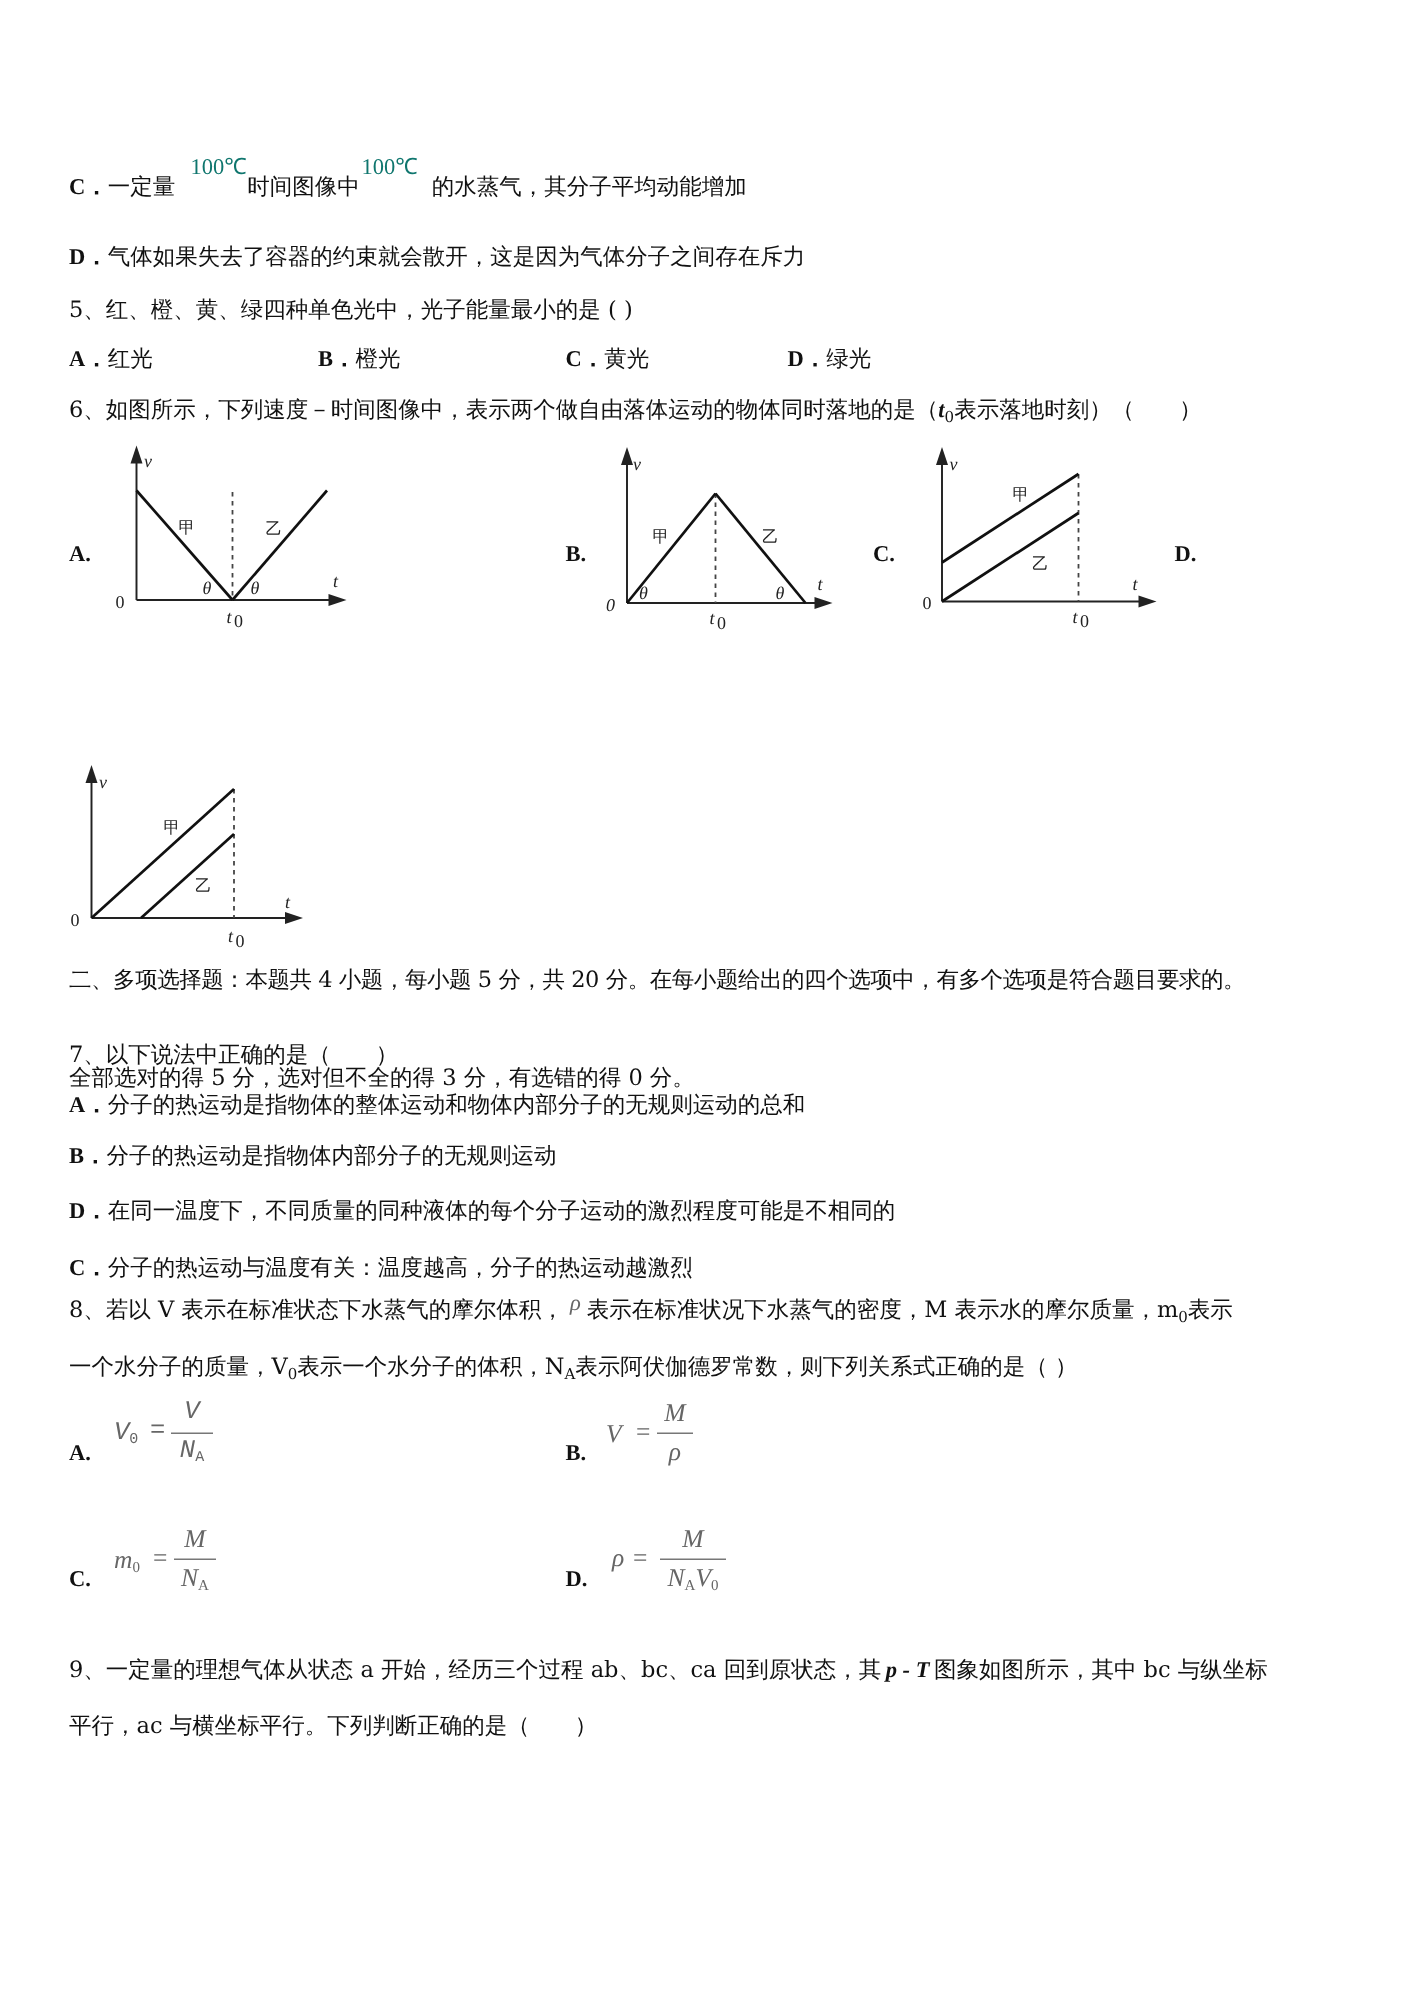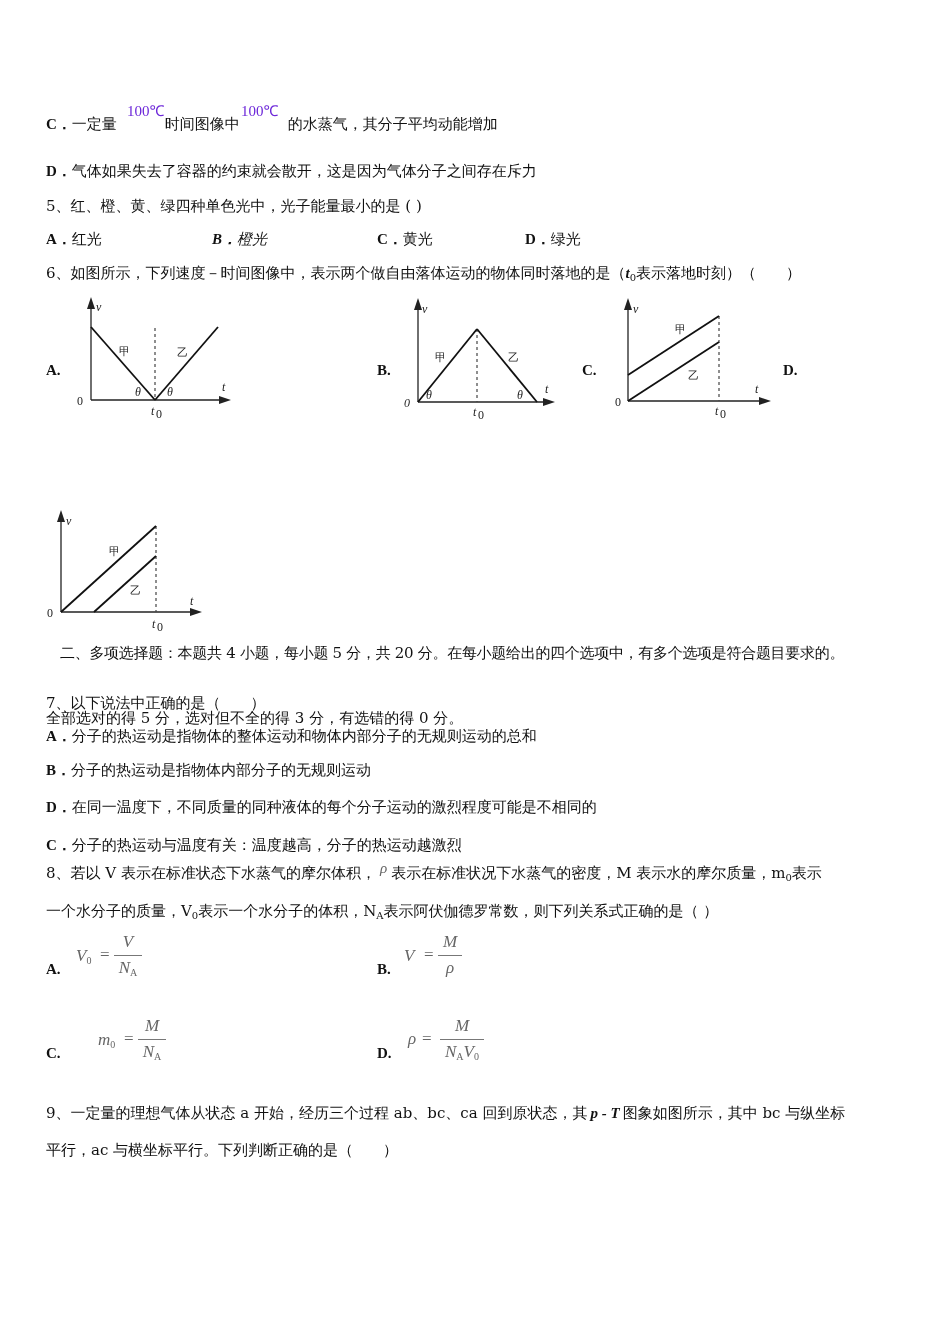--- a/index.html
+++ b/index.html
@@ -1,21 +1,21 @@
 <!DOCTYPE html>
 <html><head>
 <meta charset="utf-8">
 <style>
   html, body { margin: 0; padding: 0; background: #ffffff; }
   body { width: 950px; height: 1344px; position: relative; overflow: hidden;
          font-family: "DejaVu Serif", "Liberation Serif", serif; color: #111; }
   .line { position: absolute; left: 46px; font-size: 15px; line-height: 20px; white-space: nowrap; }
   .b { font-weight: bold; font-family: "Liberation Serif", serif; }
   .opt { position: absolute; font-size: 15px; line-height: 20px; white-space: nowrap; }
-  .sup100 { position: absolute; font-family: "Liberation Serif", serif; font-size: 15px; color: #6d28d9; }
+  .sup100 { position: absolute; font-family: "Liberation Serif", serif; font-size: 15px; color: #0f766e; }
   .frac { position: absolute; font-family: "Liberation Serif", serif; font-style: italic; color: #666; font-size: 17px; }
   .frac .num, .frac .den { position: absolute; text-align: center; }
   .frac .bar { position: absolute; height: 1px; background: #777; }
   .sub { font-size: 10px; vertical-align: -3px; font-style: normal; }
   .graph { position: absolute; }
   .graph svg { display: block; }
   .glabel { font-family: "Liberation Serif", serif; font-size: 12px; fill: #222; }
   .gtext { font-family: "DejaVu Sans", sans-serif; font-size: 11px; fill: #222; }
   .rho { font-family: "Liberation Serif", serif; font-style: italic; color: #666; font-size: 15px; }
 </style>
@@ -27,21 +27,21 @@
 </div>
 <span class="sup100" style="left:127px;top:100px;">100℃</span>
 <span class="sup100" style="left:241px;top:100px;">100℃</span>
 
 <div class="line" style="top:161px;">
   <span class="b">D．</span><span>气体如果失去了容器的约束就会散开，这是因为气体分子之间存在斥力</span>
 </div>
 
 <div class="line" style="top:196px;">5、红、橙、黄、绿四种单色光中，光子能量最小的是 ( )</div>
 <div class="opt" style="left:46px;top:229px;"><span class="b">A．</span><span>红光</span></div>
-<div class="opt" style="left:212px;top:229px;font-style:italic;"><span class="b">B．</span><span>橙光</span></div>
+<div class="opt" style="left:212px;top:229px;"><span class="b">B．</span><span>橙光</span></div>
 <div class="opt" style="left:377px;top:229px;"><span class="b">C．</span><span>黄光</span></div>
 <div class="opt" style="left:525px;top:229px;"><span class="b">D．</span><span>绿光</span></div>
 
 <div class="line" style="top:263px;">
   <span>6、如图所示，下列速度－时间图像中，表示两个做自由落体运动的物体同时落地的是（</span><i class="b">t</i><span class="sub">0</span><span>表示落地时刻）（　　）</span>
 </div>
 
 <div class="opt b" style="left:46px;top:360px;">A.</div>
 <div class="opt b" style="left:377px;top:360px;">B.</div>
 <div class="opt b" style="left:582px;top:360px;">C.</div>
@@ -120,56 +120,56 @@
     <text class="glabel" x="21" y="20" font-style="italic">v</text>
     <text class="glabel" x="145" y="100" font-style="italic">t</text>
     <text class="glabel" x="2" y="112">0</text>
     <text class="glabel" x="107" y="123" font-style="italic">t</text>
     <text class="glabel" x="112" y="126" font-size="9">0</text>
     <text class="gtext" x="64" y="50">甲</text>
     <text class="gtext" x="85" y="89">乙</text>
   </svg>
 </div>
 
-<div class="line" style="top:643px;letter-spacing:-0.3px;margin-left:14px;">二、多项选择题：本题共 4 小题，每小题 5 分，共 20 分。在每小题给出的四个选项中，有多个选项是符合题目要求的。</div>
+<div class="line" style="top:643px;letter-spacing:-0.3px;">二、多项选择题：本题共 4 小题，每小题 5 分，共 20 分。在每小题给出的四个选项中，有多个选项是符合题目要求的。</div>
 <div class="line" style="top:708px;">全部选对的得 5 分，选对但不全的得 3 分，有选错的得 0 分。</div>
 
 <div class="line" style="top:693px;text-align:right;">7、以下说法中正确的是（　　）</div>
 <div class="line" style="top:726px;"><span class="b">A．</span><span>分子的热运动是指物体的整体运动和物体内部分子的无规则运动的总和</span></div>
 <div class="line" style="top:760px;"><span class="b">B．</span><span>分子的热运动是指物体内部分子的无规则运动</span></div>
 <div class="line" style="top:795px;margin-top:40px;"><span class="b">C．</span><span>分子的热运动与温度有关：温度越高，分子的热运动越激烈</span></div>
 <div class="line" style="top:797px;"><span class="b">D．</span><span>在同一温度下，不同质量的同种液体的每个分子运动的激烈程度可能是不相同的</span></div>
 
 <div class="line" style="top:863px;">
   <span>8、若以 V 表示在标准状态下水蒸气的摩尔体积，</span><span class="rho" style="position:relative;top:-5px;padding:0 4px;">ρ</span><span>表示在标准状况下水蒸气的密度，M 表示水的摩尔质量，m</span><span class="sub">0</span><span>表示</span>
 </div>
 <div class="line" style="top:901px;">
   <span>一个水分子的质量，V</span><span class="sub">0</span><span>表示一个水分子的体积，N</span><span class="sub">A</span><span>表示阿伏伽德罗常数，则下列关系式正确的是（ ）</span>
 </div>
 
 <div class="opt b" style="left:46px;top:959px;">A.</div>
-<div class="frac" style="left:76px;top:932px;width:80px;height:55px;">
+<div class="frac" style="left:76px;top:932px;width:80px;height:55px;font-family:Liberation Mono, monospace;">
   <span style="position:absolute;left:0;top:14px;"><span>V</span><span class="sub">0</span></span>
   <span style="position:absolute;left:24px;top:13px;font-style:normal;">=</span>
   <span class="num" style="left:38px;top:0;width:28px;">V</span>
   <span class="bar" style="left:38px;top:23px;width:28px;"></span>
   <span class="den" style="left:38px;top:26px;width:28px;"><span>N</span><span class="sub">A</span></span>
 </div>
 
 <div class="opt b" style="left:377px;top:959px;">B.</div>
 <div class="frac" style="left:404px;top:932px;width:80px;height:55px;">
   <span style="position:absolute;left:0;top:14px;">V</span>
   <span style="position:absolute;left:20px;top:13px;font-style:normal;">=</span>
   <span class="num" style="left:34px;top:0;width:24px;">M</span>
   <span class="bar" style="left:34px;top:23px;width:24px;"></span>
   <span class="den" style="left:34px;top:26px;width:24px;">ρ</span>
 </div>
 
 <div class="opt b" style="left:46px;top:1043px;">C.</div>
-<div class="frac" style="left:76px;top:1016px;width:80px;height:55px;margin-left:22px;">
+<div class="frac" style="left:76px;top:1016px;width:80px;height:55px;">
   <span style="position:absolute;left:0;top:14px;"><span>m</span><span class="sub">0</span></span>
   <span style="position:absolute;left:26px;top:13px;font-style:normal;">=</span>
   <span class="num" style="left:40px;top:0;width:28px;">M</span>
   <span class="bar" style="left:40px;top:23px;width:28px;"></span>
   <span class="den" style="left:40px;top:26px;width:28px;"><span>N</span><span class="sub">A</span></span>
 </div>
 
 <div class="opt b" style="left:377px;top:1043px;">D.</div>
 <div class="frac" style="left:408px;top:1016px;width:90px;height:55px;">
   <span style="position:absolute;left:0;top:13px;">ρ</span>

